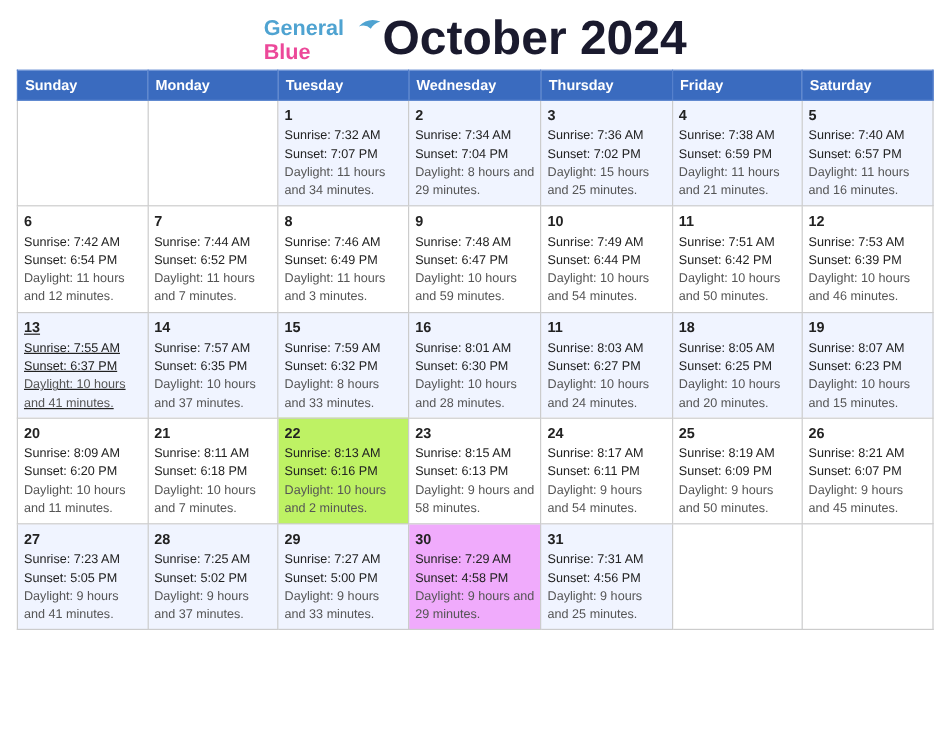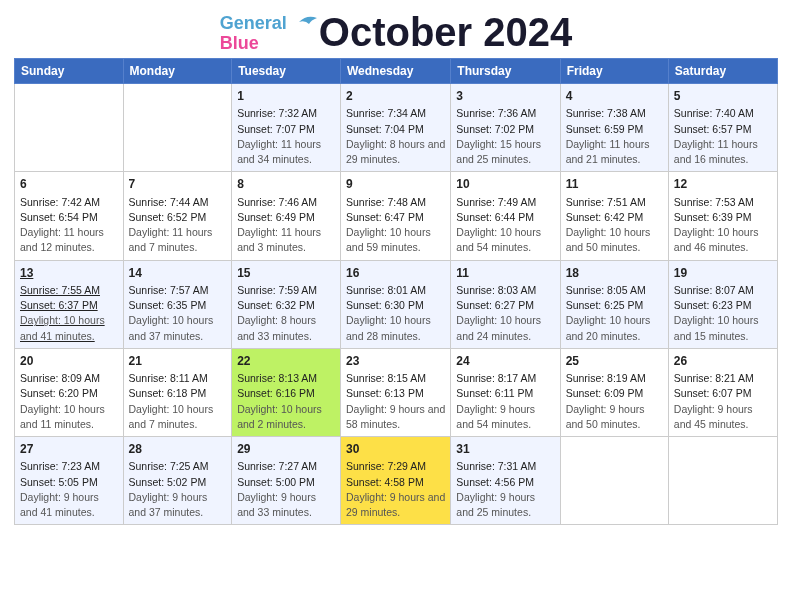--- a/index.html
+++ b/index.html
@@ -307,21 +307,21 @@
             <div>Sunrise: 7:25 AM</div>
             <div>Sunset: 5:02 PM</div>
             <div class="daylight-label">Daylight: 9 hours and 37 minutes.</div>
           </td>
           <td style="background: rgb(240, 244, 255);">
             <span class="day-num">29</span>
             <div>Sunrise: 7:27 AM</div>
             <div>Sunset: 5:00 PM</div>
             <div class="daylight-label">Daylight: 9 hours and 33 minutes.</div>
           </td>
-          <td style="background: #fde047;">
+          <td style="background: #f0abfc;">
             <span class="day-num">30</span>
             <div>Sunrise: 7:29 AM</div>
             <div>Sunset: 4:58 PM</div>
             <div class="daylight-label">Daylight: 9 hours and 29 minutes.</div>
           </td>
           <td style="background: rgb(240, 244, 255);">
             <span class="day-num">31</span>
             <div>Sunrise: 7:31 AM</div>
             <div>Sunset: 4:56 PM</div>
             <div class="daylight-label">Daylight: 9 hours and 25 minutes.</div>

